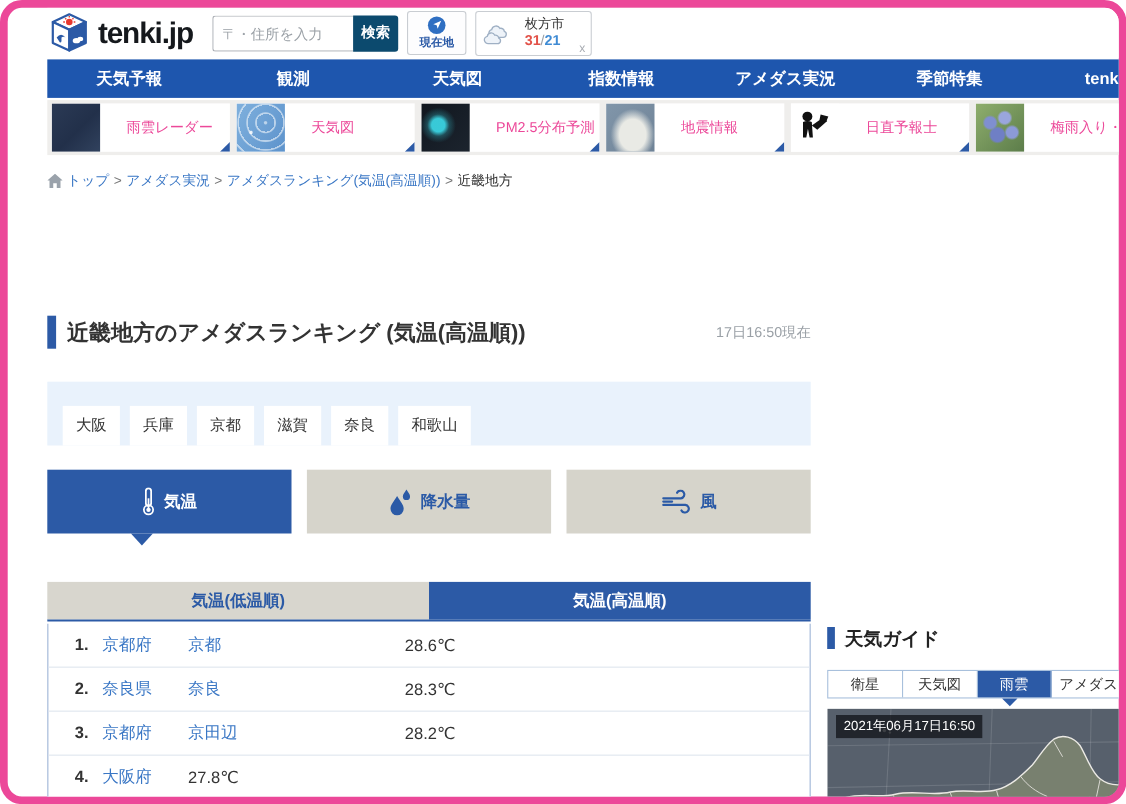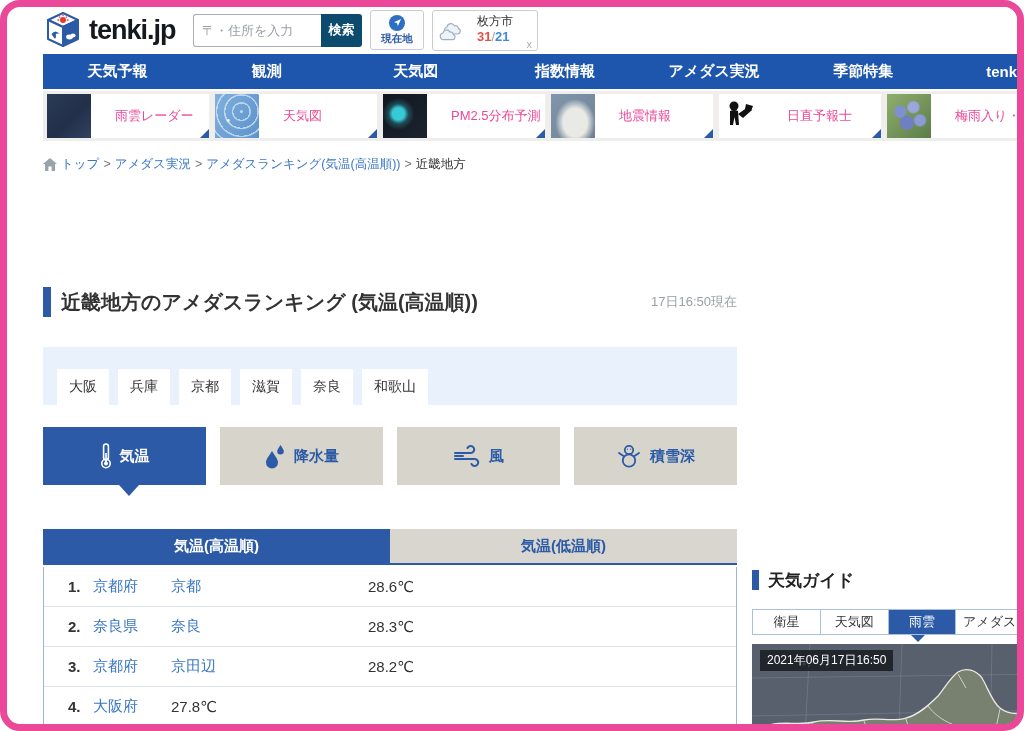--- a/index.html
+++ b/index.html
@@ -284,39 +284,26 @@
       <div class="tab">
         <span class="icon">
           <svg width="28" height="22" viewBox="0 0 28 22" fill="none" stroke="#2b5aa6" stroke-width="2" stroke-linecap="round">
             <path d="M2 8 h16 a3.5 3.5 0 1 0 -3.5 -5"></path>
             <path d="M2 14 h20 a3.5 3.5 0 1 1 -3.5 5"></path>
             <path d="M2 11 h8"></path>
           </svg>
         </span>
         <span>風</span>
       </div>
-      <div class="tab">
-        <span class="icon">
-          <svg width="26" height="26" viewBox="0 0 26 26" fill="none" stroke="#2b5aa6" stroke-width="1.8" stroke-linecap="round">
-            <circle cx="13" cy="7" r="4.2"></circle>
-                <circle cx="13" cy="17.5" r="6.2"></circle>
-            <path d="M3 10 l4.5 3"></path>
-                <path d="M23 10 l-4.5 3"></path>
-            <circle cx="11.4" cy="6.2" r="0.6" fill="#2b5aa6" stroke="none"></circle>
-            <circle cx="14.6" cy="6.2" r="0.6" fill="#2b5aa6" stroke="none"></circle>
-          </svg>
-        </span>
-        <span>積雪深</span>
-      </div>
     </div>
     <div class="tab-pointer"></div>
 
     <div class="subtabs">
+      <div class="subtab">気温(低温順)</div>
       <div class="subtab active">気温(高温順)</div>
-      <div class="subtab">気温(低温順)</div>
     </div>
 
     <div class="rank-table">
       <div class="rrow">
         <span class="rrank">1.</span>
         <span class="rpref">京都府</span>
         <span class="rpoint">京都</span>
         <span class="rval">28.6℃</span>
       </div>
       <div class="rrow">

